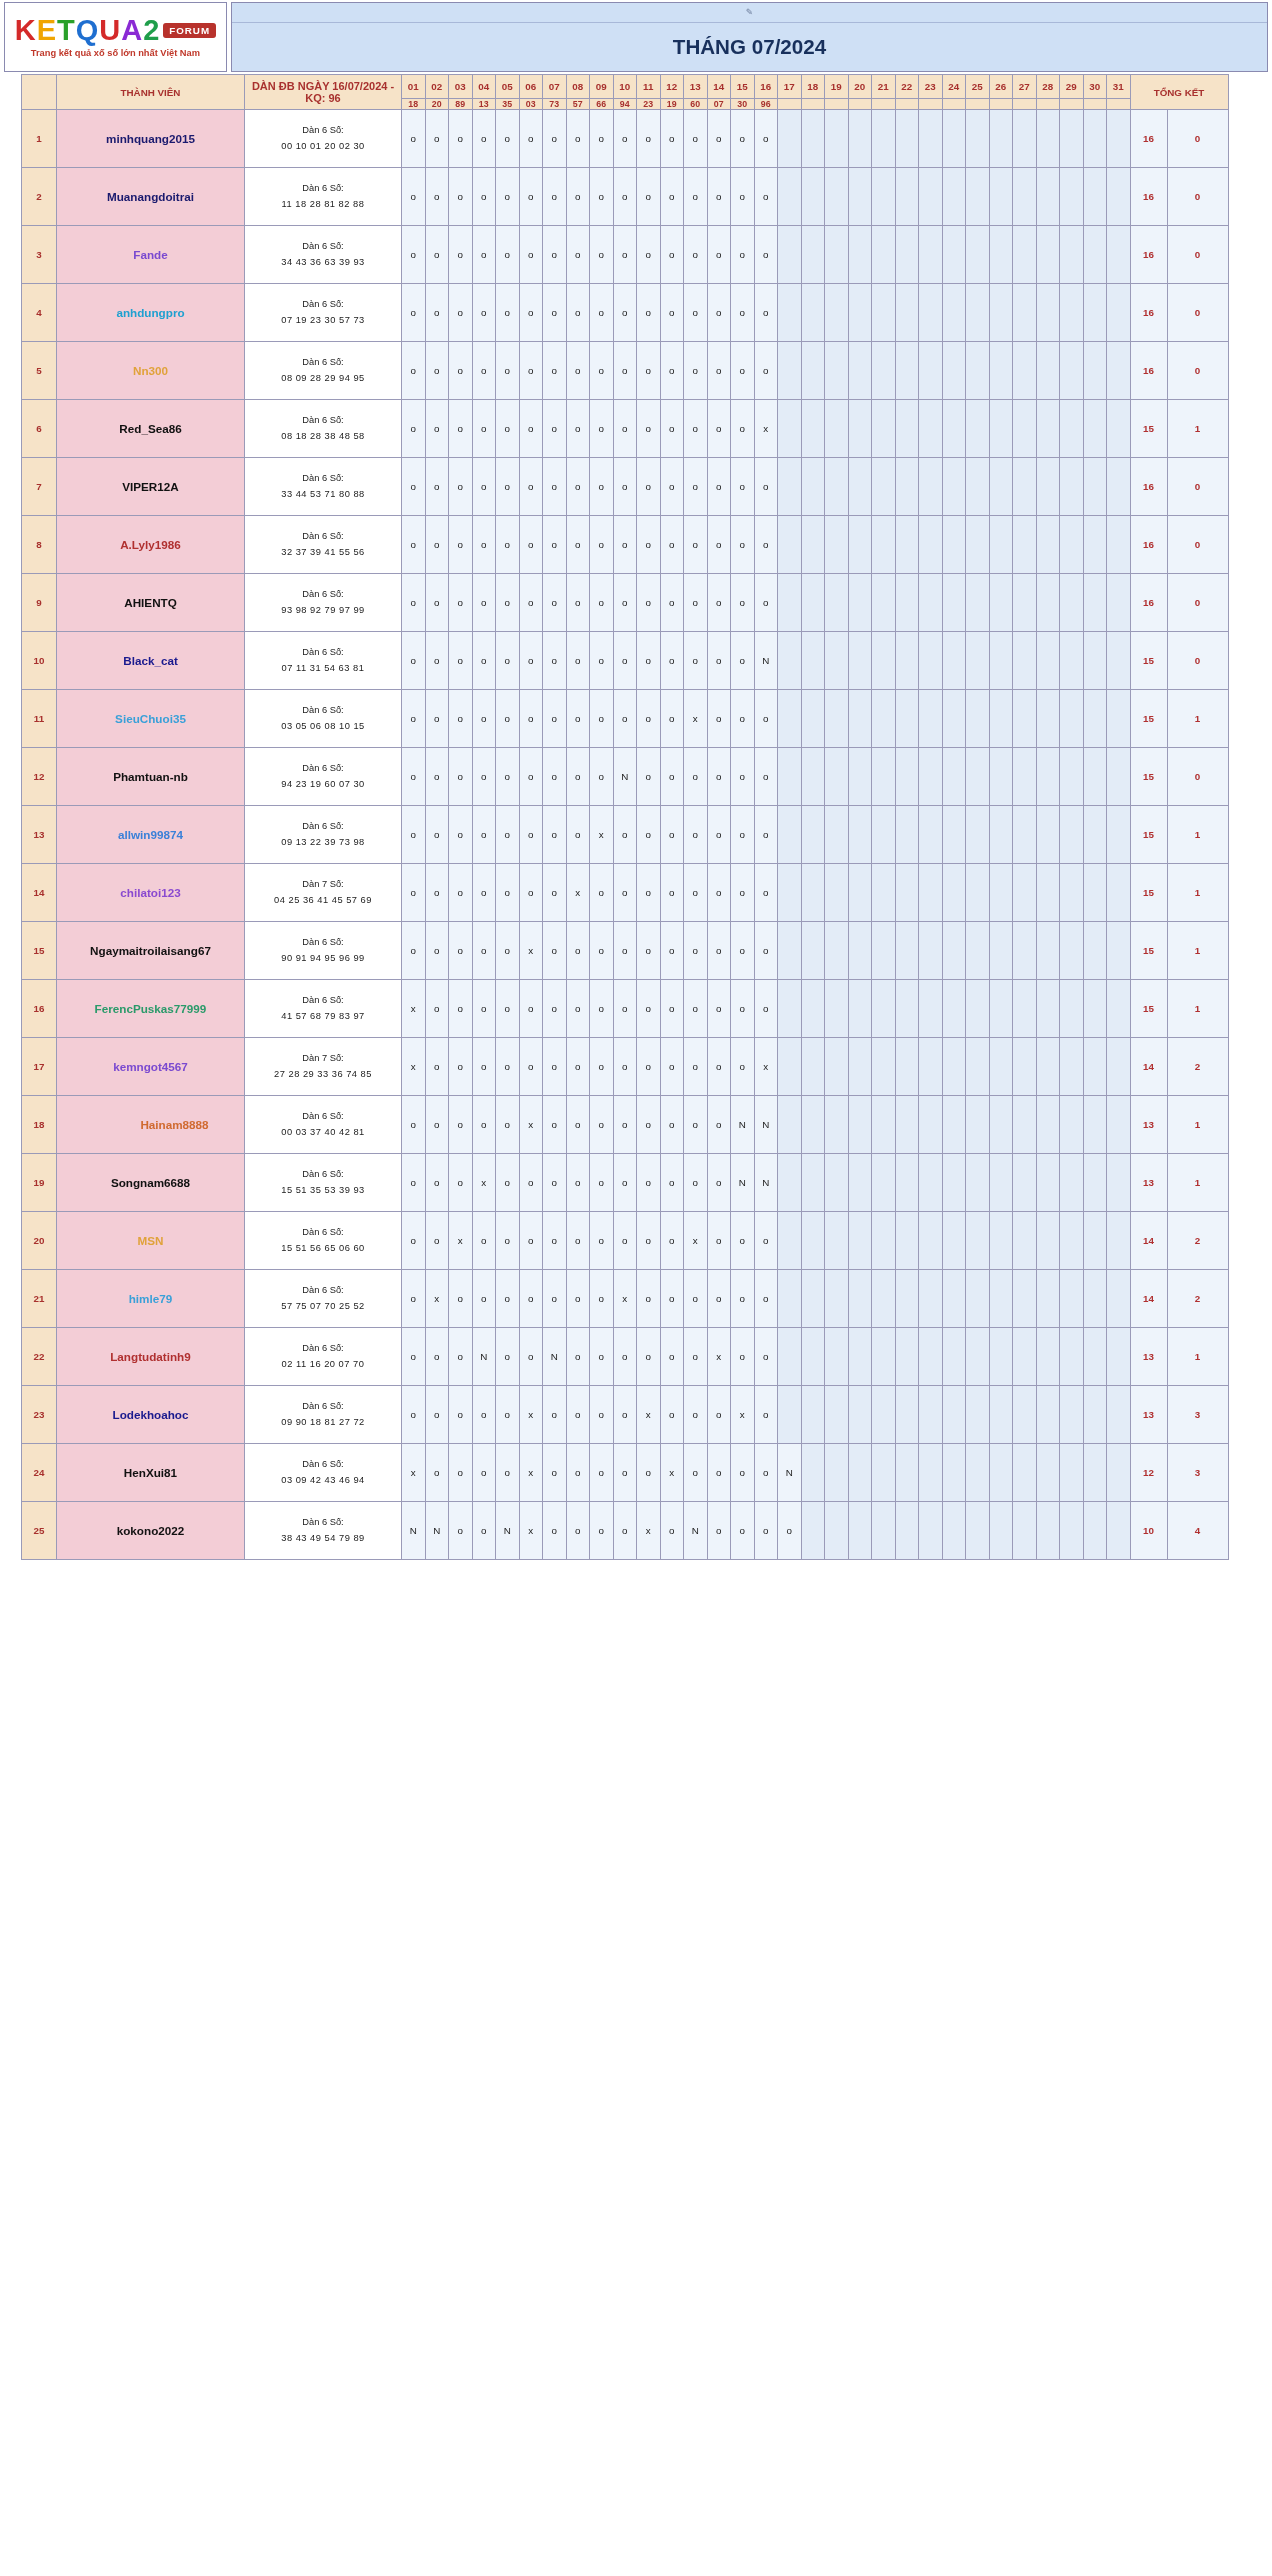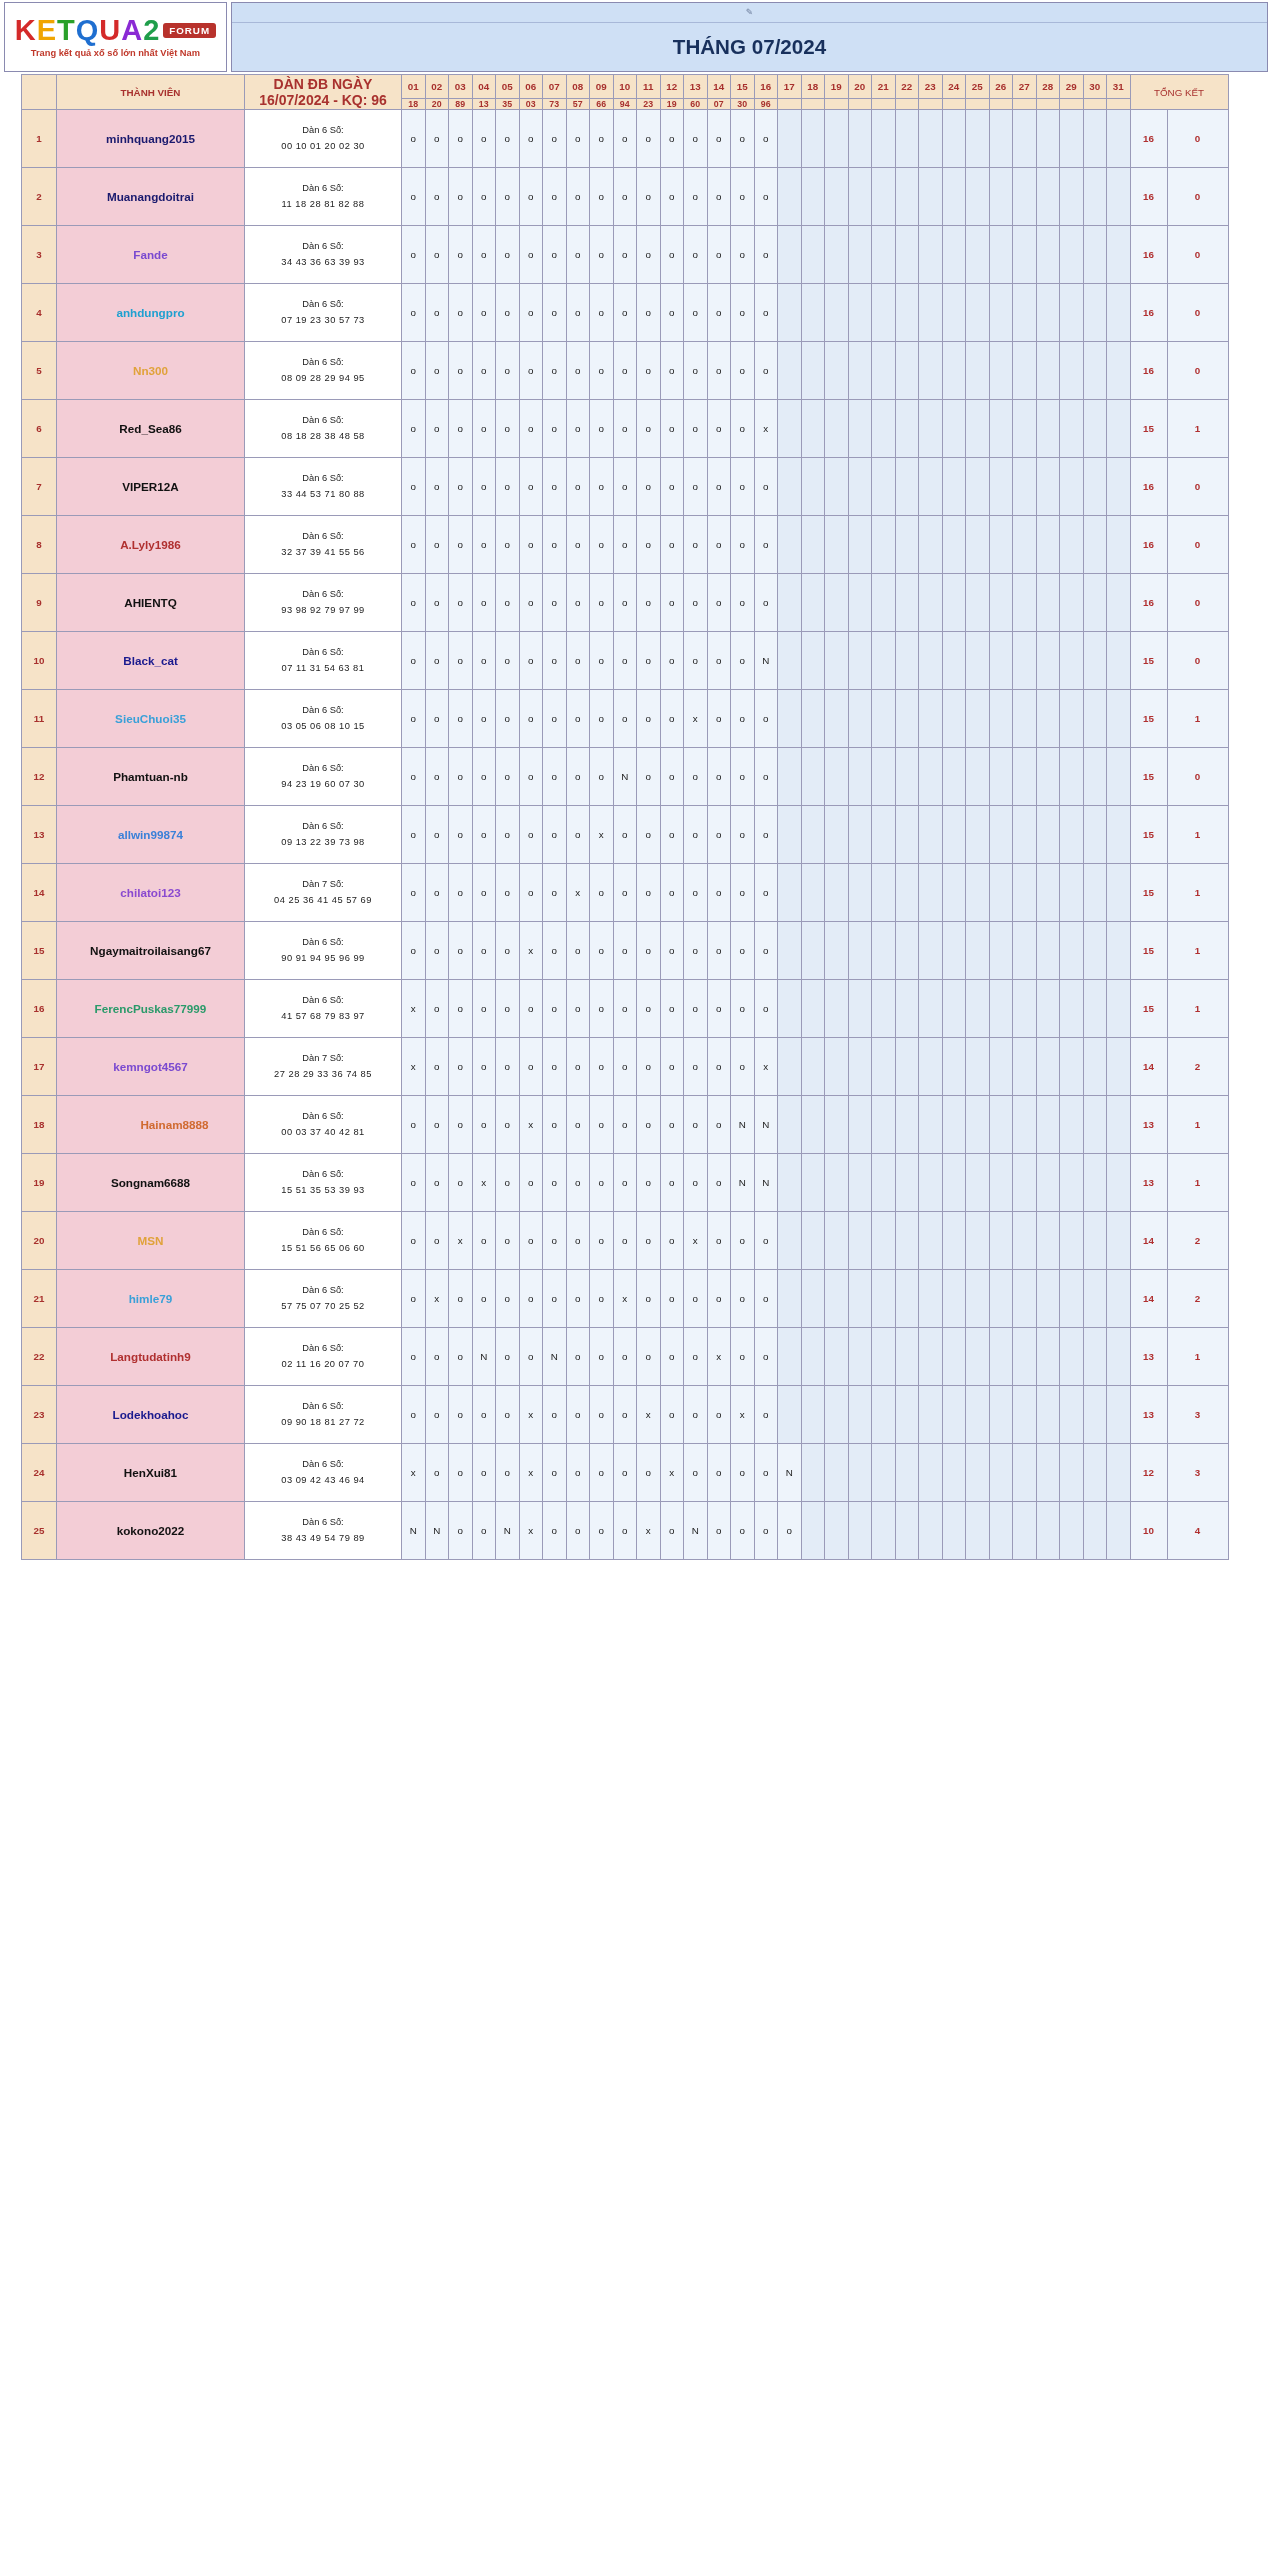--- a/index.html
+++ b/index.html
@@ -134,28 +134,28 @@
   .hdr-kq {
     background: #f6e3c8;
     color: #a8312e;
     font-size: 8.8px;
     font-weight: bold;
     height: 11.7px;
   }
   th.dan-head {
     background: #f6e3c8;
     color: #a8312e;
-    font-size: 14px;
+    font-size: 11px;
     font-weight: bold;
   }
   th.tong-head {
     background: #f6e3c8;
     color: #a8312e;
     font-size: 9.8px;
-    font-weight: normal;
+    font-weight: bold;
   }
   th.corner {
     background: #f6e3c8;
   }
 
   
   tbody tr { height: 58px; }
   td.idx {
     background: #f6e3c8;
     color: #a8312e;

